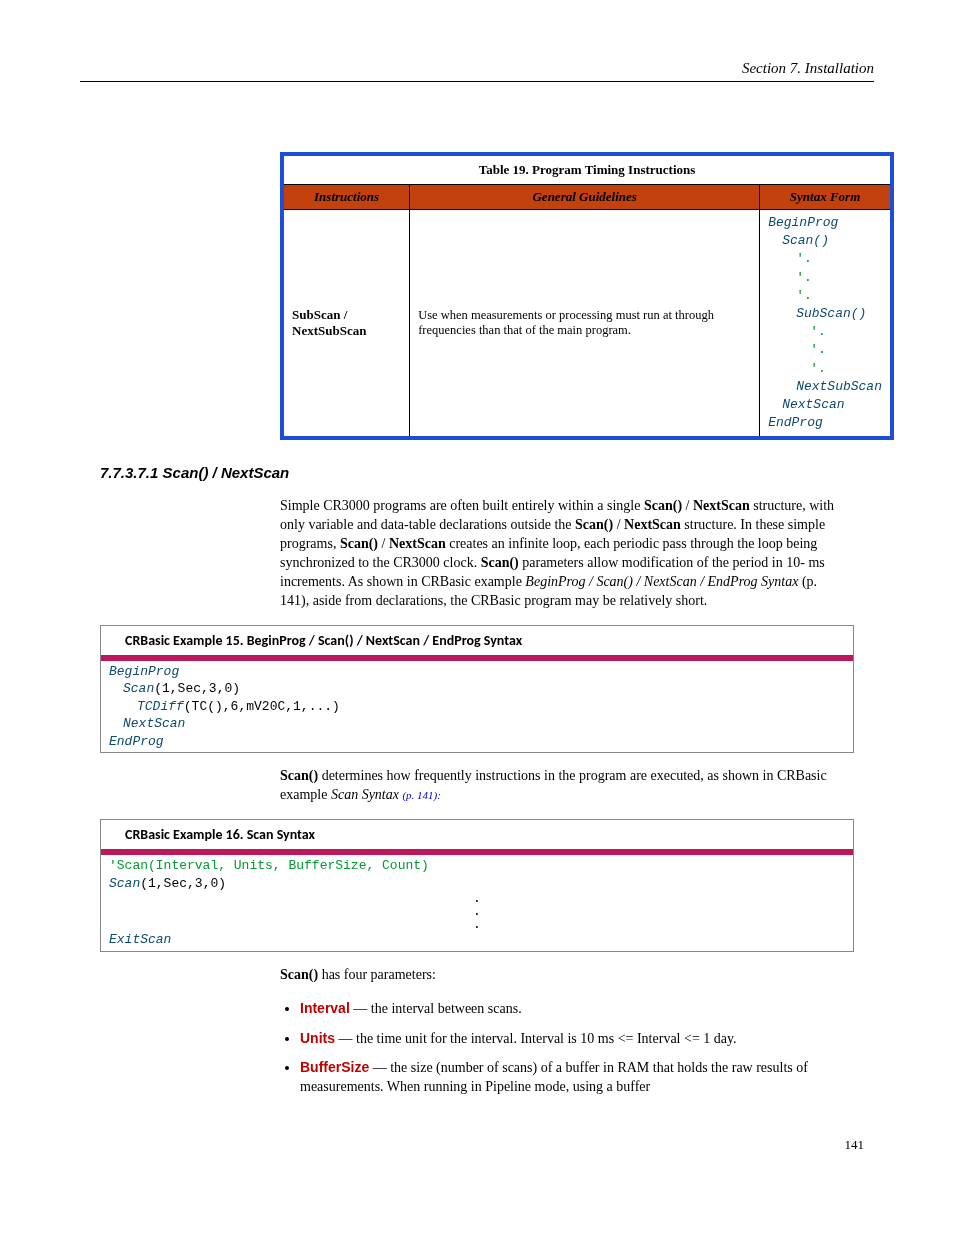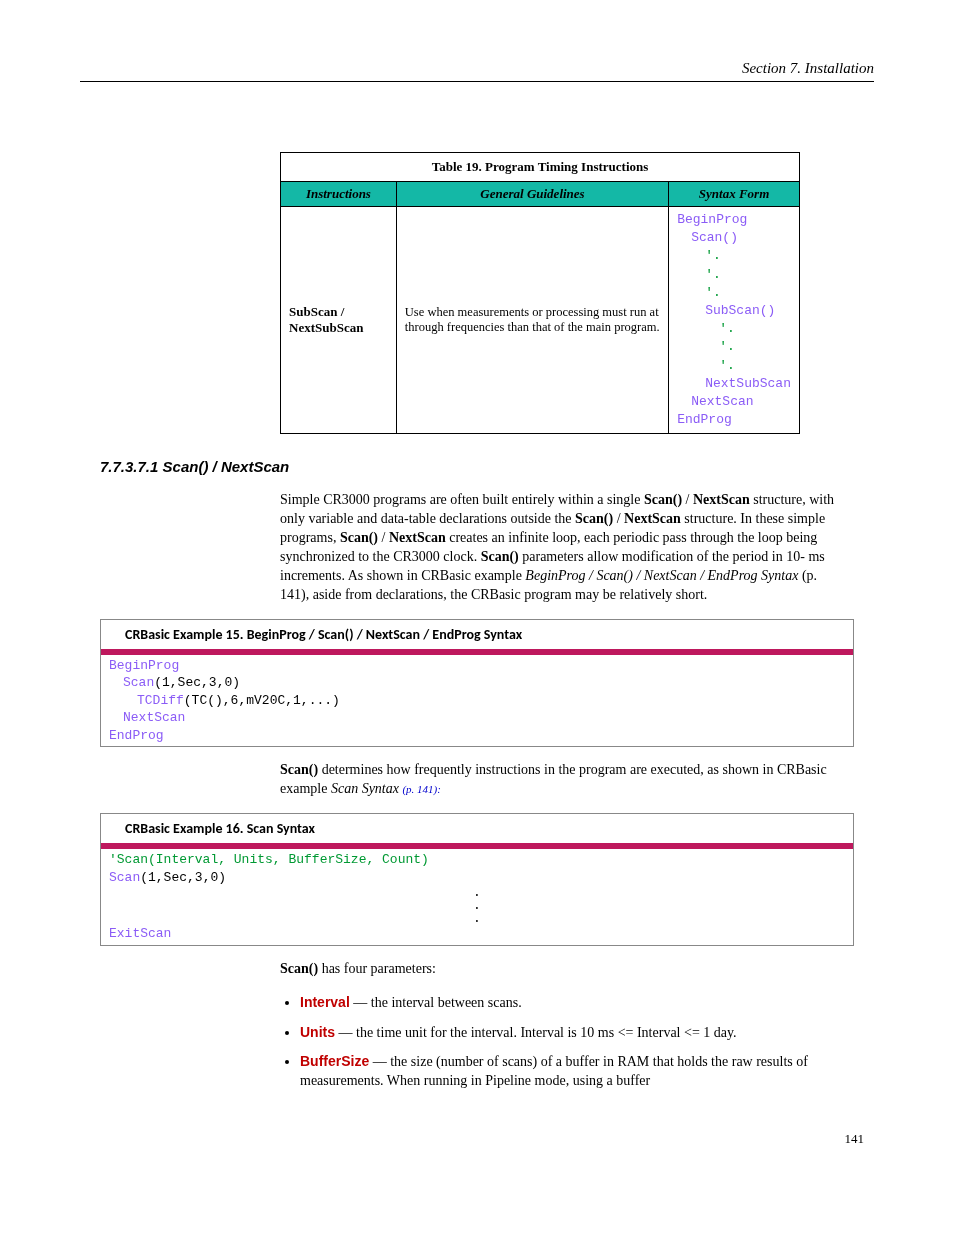--- a/index.html
+++ b/index.html
@@ -14,57 +14,57 @@
     }
     .header {
       text-align: right;
       font-style: italic;
       font-size: 15px;
       border-bottom: 1.5px solid #000;
       padding-bottom: 4px;
       margin-bottom: 70px;
     }
     .main-table {
-      border: 1px solid #1d4ed8;
+      border: 4px solid #1d4ed8;
       border-collapse: collapse;
       margin-left: 200px;
-      width: 520px;
+      width: 614px;
     }
     .main-table th, .main-table td {
       border: 1px solid #000;
       padding: 4px 8px;
       font-size: 13px;
       vertical-align: top;
     }
     .main-table .caption {
       text-align: center;
       font-weight: bold;
       padding: 6px;
     }
     .main-table th.hcell {
       text-align: center;
       font-style: italic;
       font-weight: bold;
-      background: #14b8a6;
+      background: #c2410c;
     }
     .main-table .row-label {
       font-weight: bold;
       text-align: left;
       vertical-align: middle;
     }
     .main-table .guideline {
       font-size: 12.5px;
       vertical-align: middle;
     }
     .code-cell {
        font-family: Consolas, 'Courier New', monospace;
        font-size: 13px;
        line-height: 1.4;
     }
-    .kw { color: #8b5cf6; }
+    .kw { color: #0c4a6e; font-style: italic; }
     .cm { color: #009933; }
     .indent1 { padding-left: 14px; }
     .indent2 { padding-left: 28px; }
     .indent3 { padding-left: 42px; }
 
     .section-heading {
       font-family: Arial, Helvetica, sans-serif;
       font-weight: bold;
       font-style: italic;
       font-size: 15px;

